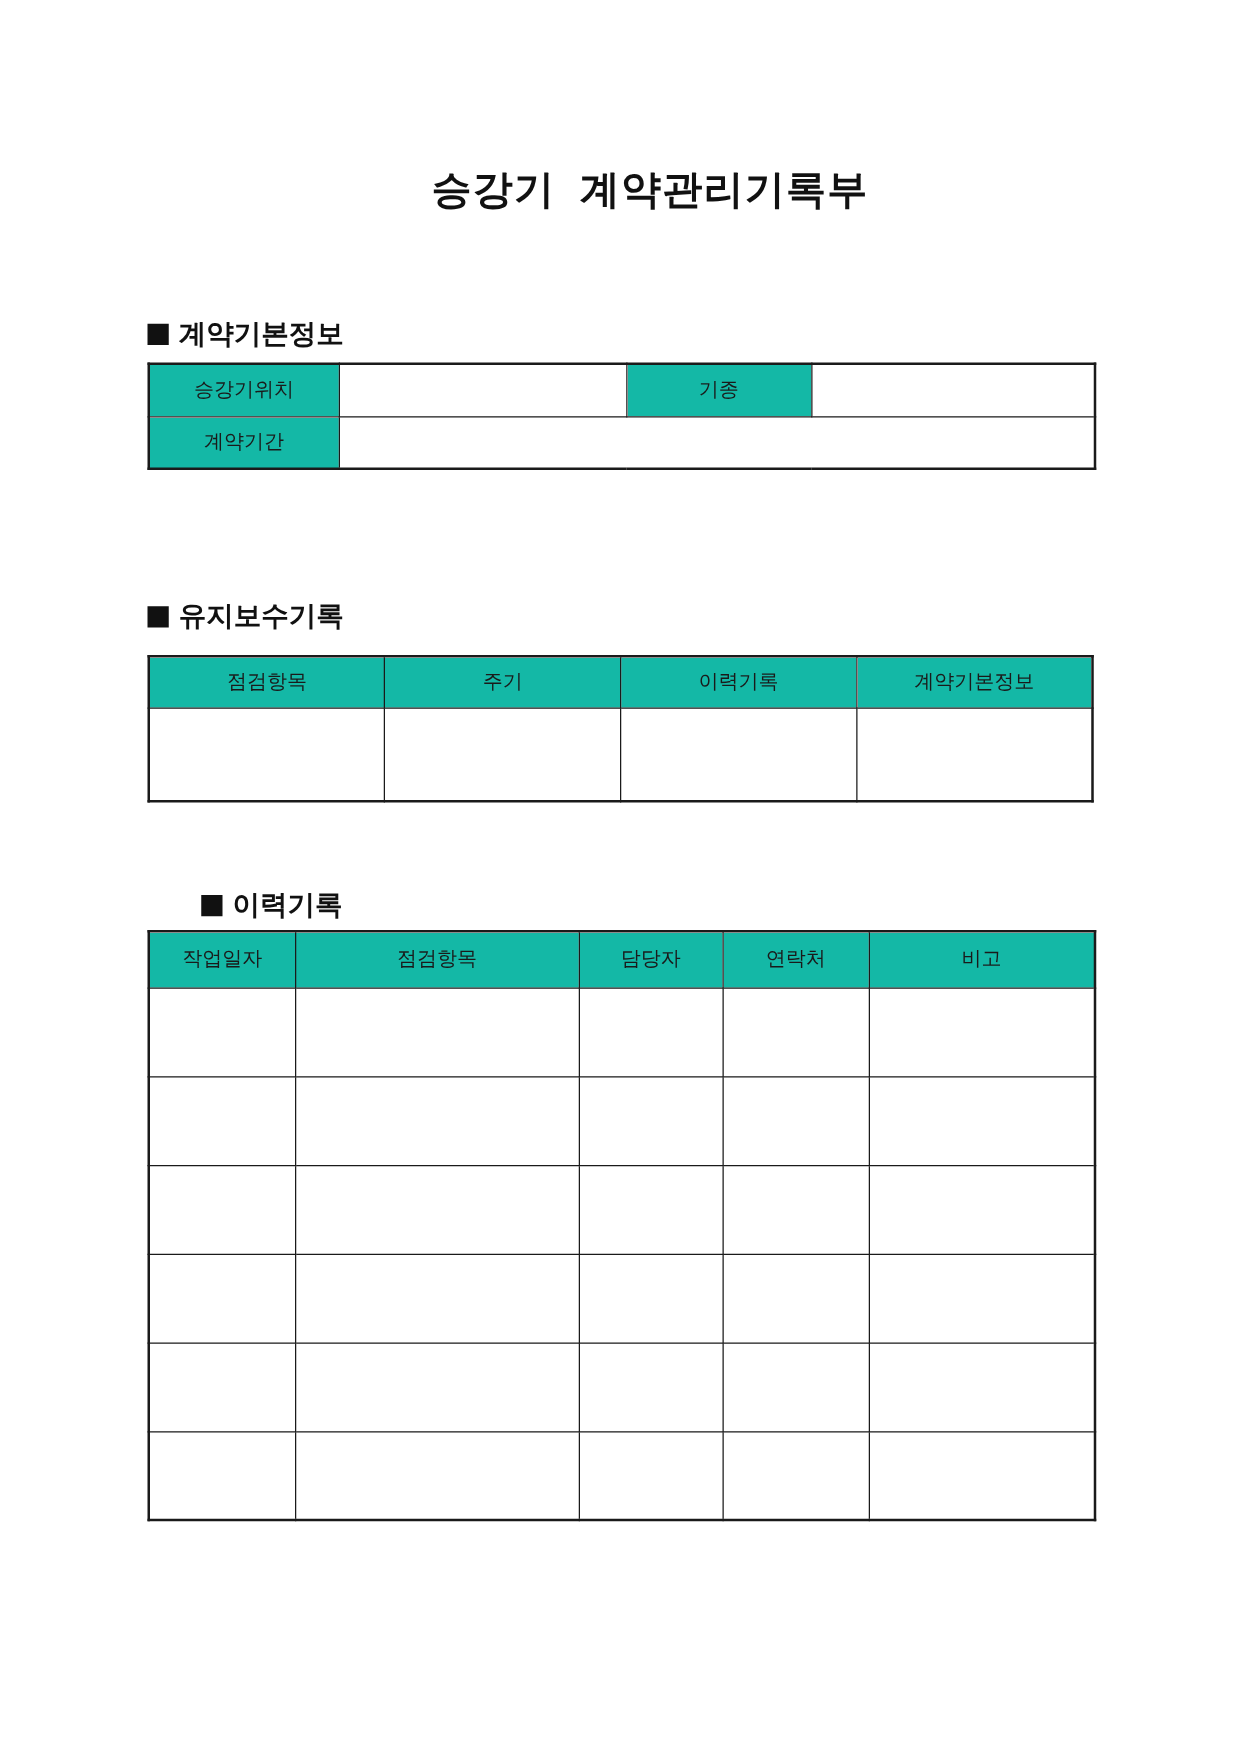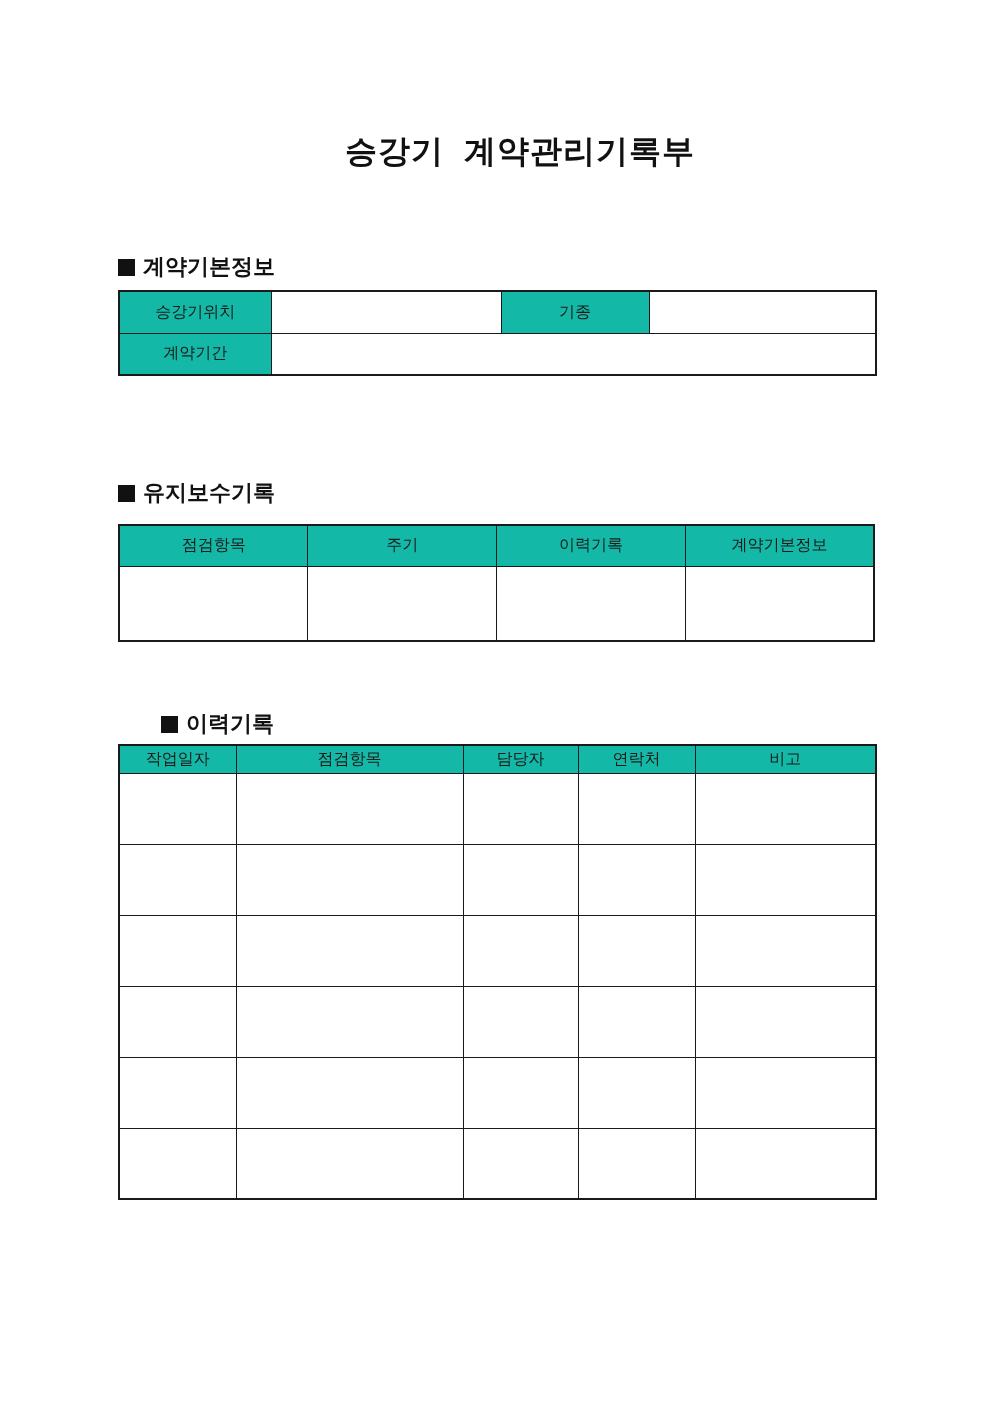--- a/index.html
+++ b/index.html
@@ -71,21 +71,21 @@
     vertical-align: middle;
     color: #1a1a1a;
     overflow: hidden;
   }
   .lbl {
     background: #14b8a6;
   }
   #table-contract tr       { height: 42px; }
   #table-maintenance tr.hdr{ height: 41px; }
   #table-maintenance tr.bdy{ height: 75px; }
-  #table-history tr.hdr    { height: 28px; }
+  #table-history tr.hdr    { height: 45px; }
   #table-history tr.bdy    { height: 71px; }
 </style>
 </head>
 <body>
 
 <div id="page">
 
   <div class="doc-title">승강기  계약관리기록부</div>
 
   <div id="heading-contract" class="section-heading">

